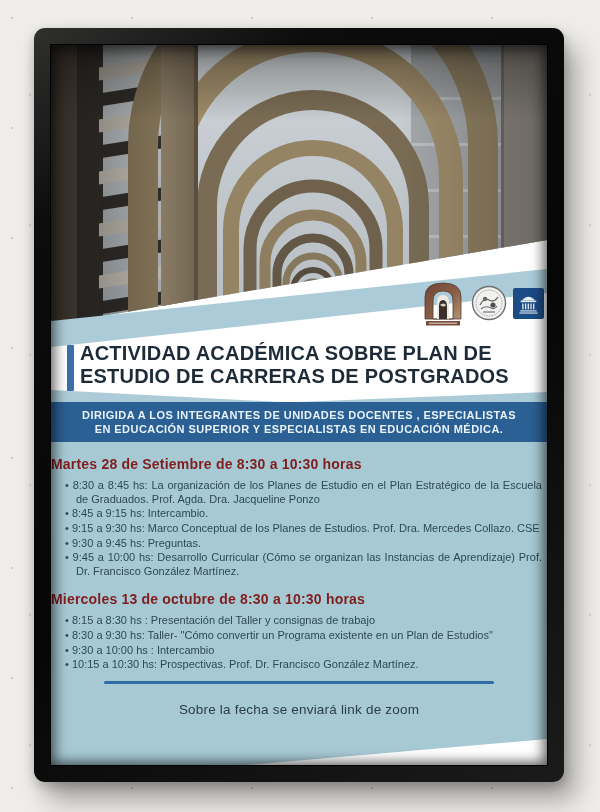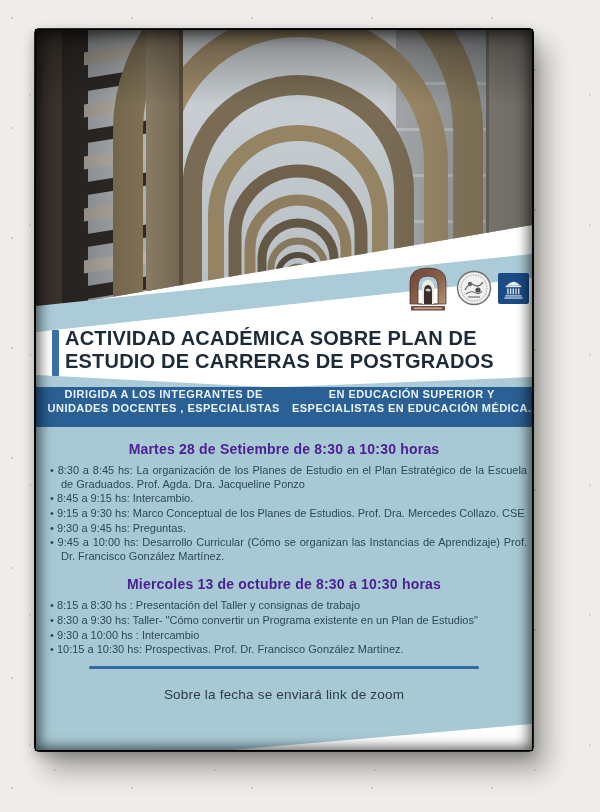--- a/index.html
+++ b/index.html
@@ -12,21 +12,21 @@
     background-color:#efede9;
     background-image:
       radial-gradient(circle at 12px 18px, #cfccc5 0 1px, transparent 1.6px),
       radial-gradient(circle at 55px 70px, #d6d3cc 0 1px, transparent 1.6px),
       radial-gradient(circle at 90px 35px, #c9c6bf 0 1px, transparent 1.6px),
       radial-gradient(circle at 30px 95px, #d9d6cf 0 1px, transparent 1.6px);
     background-size:120px 110px, 160px 140px, 200px 170px, 140px 130px;
   }
   .frame {
     position:absolute; left:34px; top:28px;
-    padding:2px; border-radius:5px;
+    padding:17px; border-radius:11px;
     background:linear-gradient(145deg,#30302f 0%,#0c0c0c 18%,#060606 55%,#1b1b1b 100%);
     box-shadow: 12px 18px 26px rgba(0,0,0,0.32), 0 4px 12px rgba(0,0,0,0.22);
   }
   .poster {
     position:relative; width:496px; height:720px;
     background:#ffffff; overflow:hidden; outline:1px solid #000;
   }
   .poster::after {
     content:""; position:absolute; inset:0; z-index:60; pointer-events:none;
     box-shadow: inset 0 7px 16px rgba(0,0,0,0.38), inset 0 -5px 12px rgba(0,0,0,0.28),
@@ -53,31 +53,31 @@
   .title-text {
     font-weight:bold; font-size:20px; line-height:1.14;
     color:#1d2b38; letter-spacing:0.2px;
   }
   .wedge { position:absolute; background:#aacbd7; z-index:2; }
   .wedge-left  { top:345px; left:0; width:230px; height:12px; clip-path:polygon(0 0, 100% 100%, 0 100%); }
   .wedge-right { top:347px; right:0; width:250px; height:10px; clip-path:polygon(100% 0, 100% 100%, 0 100%); }
   .banner {
     position:absolute; top:357px; left:0; width:496px; height:40px; z-index:3;
     background:#2b6094; color:#e9f2f8;
-    display:flex; flex-direction:row; justify-content:center;
+    display:flex; flex-direction:column; justify-content:center;
     text-align:center; font-weight:bold; font-size:11px;
     letter-spacing:0.45px; line-height:1.3;
   }
   .schedule {
     position:absolute; top:397px; left:0; width:496px; height:323px; z-index:1;
     background:#a7c9d4;
   }
   .session-header {
-    margin:0; text-align:center; font-weight:bold; font-size:14px;
-    color:#4c1d95; letter-spacing:0.2px;
+    margin:0; font-weight:bold; font-size:14px;
+    color:#7f1d1d; letter-spacing:0.2px;
   }
   .session-header.first { padding-top:14px; }
   .session-header.second { padding-top:12px; }
   ul.items {
     margin:7px 5px 0 14px; padding:0; list-style:none;
     font-size:11px; color:#2d4857; line-height:1.24; text-align:justify;
   }
   ul.items li { padding-left:11px; text-indent:-11px; margin-bottom:1px; }
   ul.items li::before { content:"• "; }
   .divider { width:390px; height:3px; background:#2e6ca3; margin:9px auto 0; border-radius:2px; position:relative; z-index:2; }

